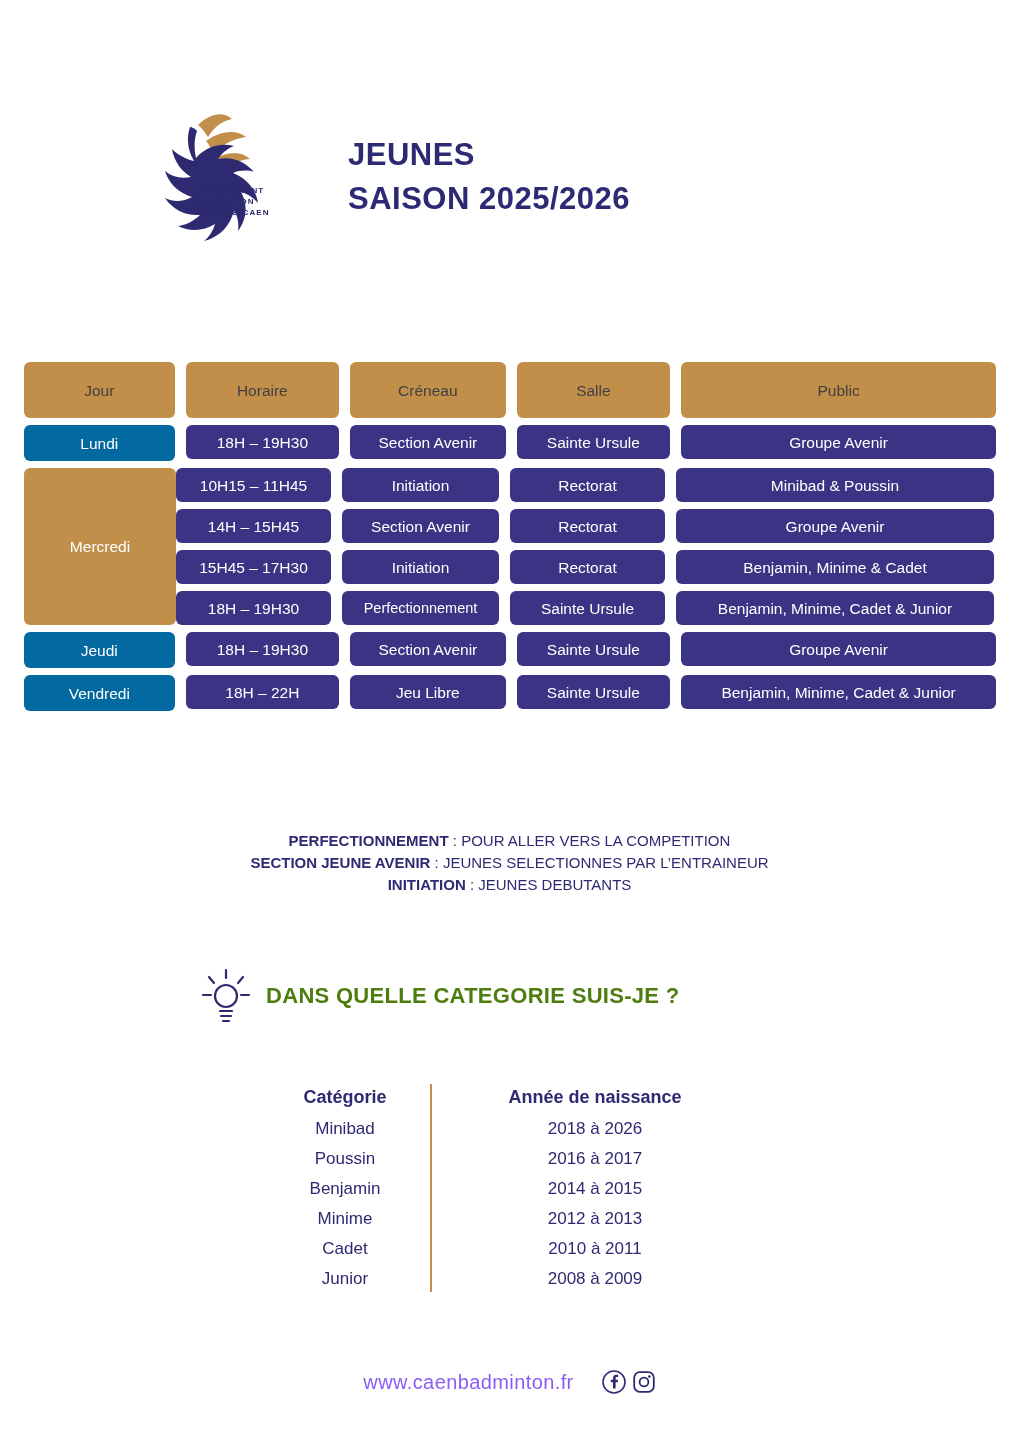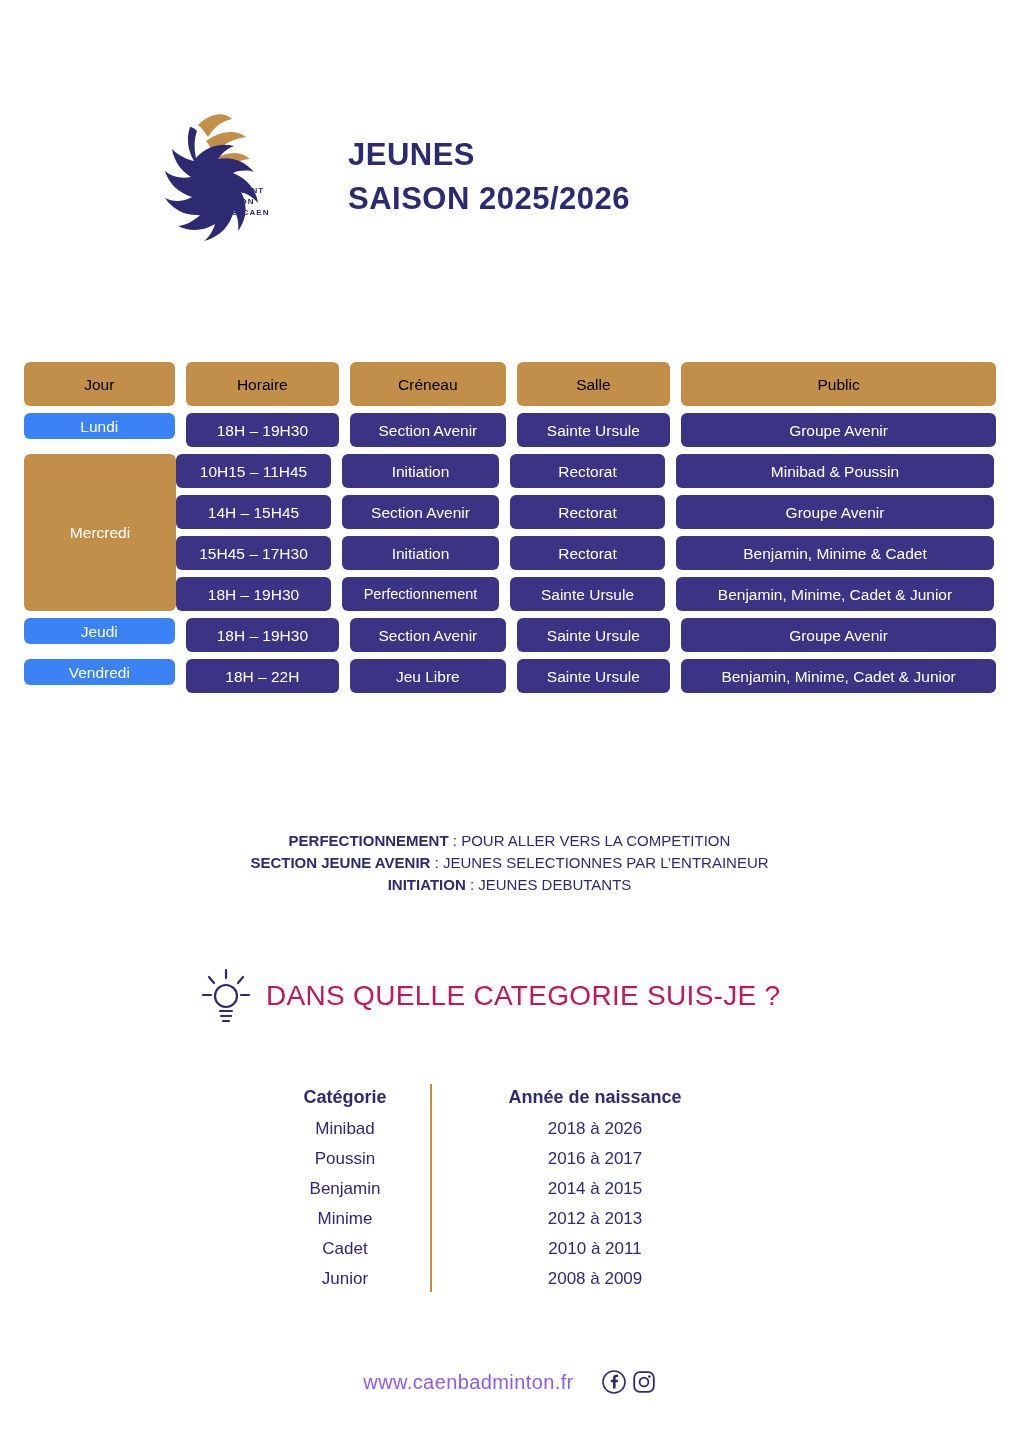--- a/index.html
+++ b/index.html
@@ -87,27 +87,27 @@
     align-items: center;
     justify-content: center;
     font-size: 15.5px;
     line-height: 17px;
     text-align: center;
     box-sizing: border-box;
     padding: 2px 4px;
   }
   .hcell {
     background: #c18f4a;
-    color: #000000;
-    height: 44px;
+    color: #404040;
+    height: 56px;
   }
   .daycell {
-    background: #3b82f6;
+    background: #0369a1;
     color: #ffffff;
-    height: 26px;
+    height: 36px;
   }
   .bcell {
     background: #3b3485;
     color: #ffffff;
     height: 34px;
   }
   .c-day    { width: 152px; margin-right: 11px; }
   .c-time   { width: 155px; margin-right: 11px; }
   .c-slot   { width: 157px; margin-right: 11px; }
   .c-room   { width: 155px; margin-right: 11px; }
@@ -151,23 +151,23 @@
     top: 968px;
     display: flex;
     align-items: center;
   }
   .bulb {
     width: 52px;
     height: 56px;
     margin-right: 14px;
   }
   .cat-title {
-    font-size: 28px;
-    font-weight: normal;
-    color: #be185d;
+    font-size: 22px;
+    font-weight: bold;
+    color: #4d7c0f;
     letter-spacing: 0.3px;
   }
   .cat-table {
     position: absolute;
     left: 260px;
     top: 1048px;
     width: 500px;
   }
   .cat-grid {
     position: relative;

